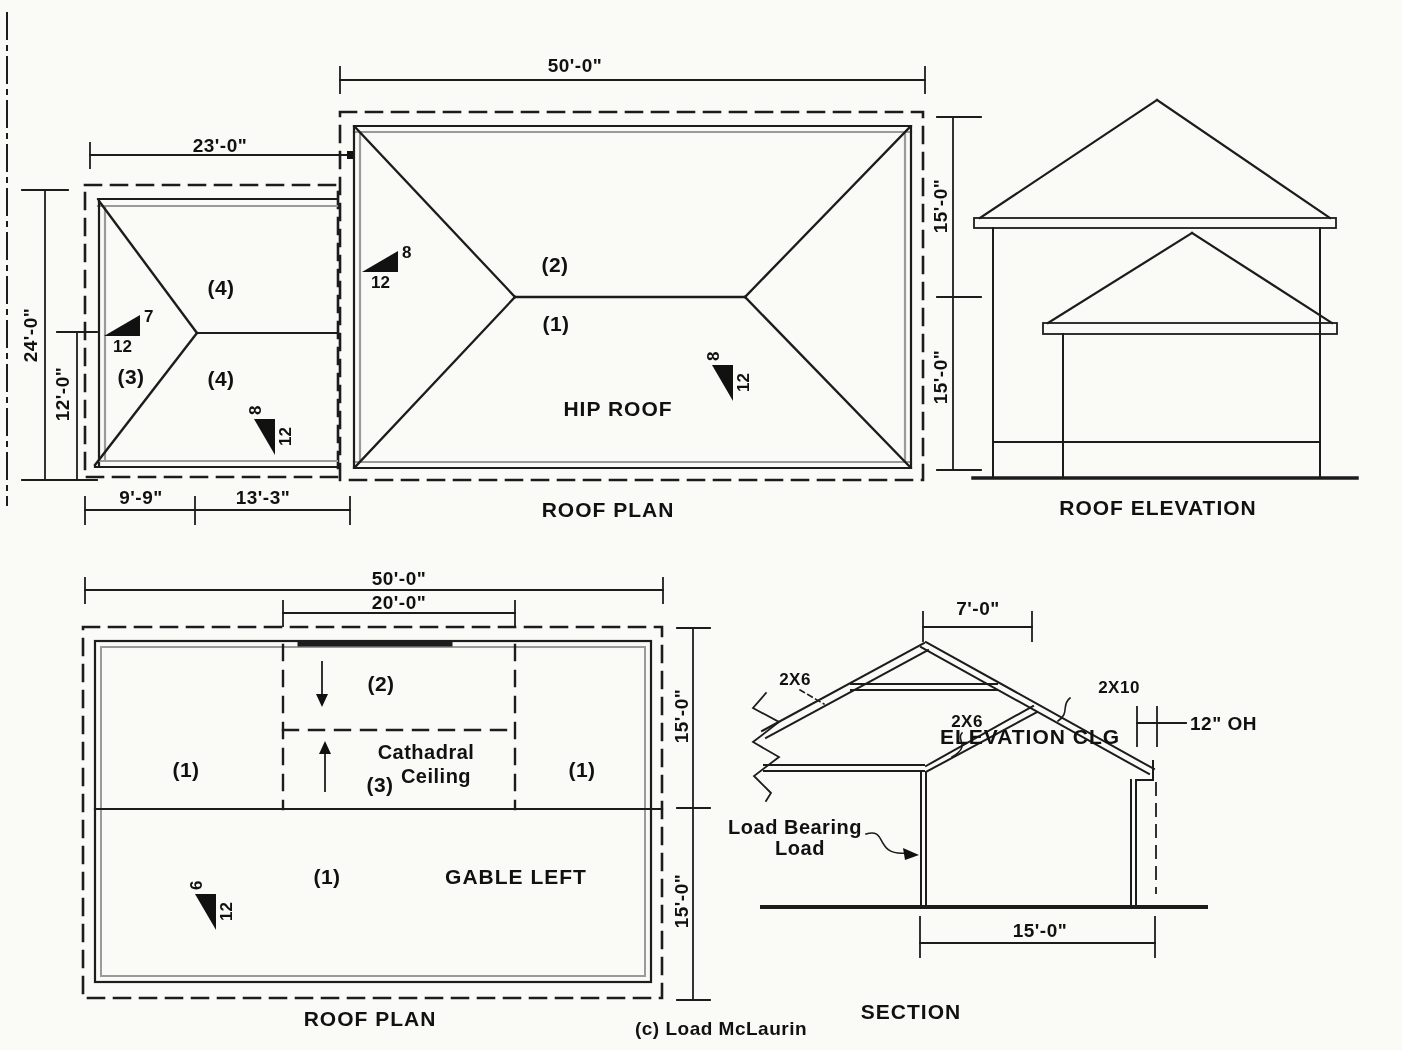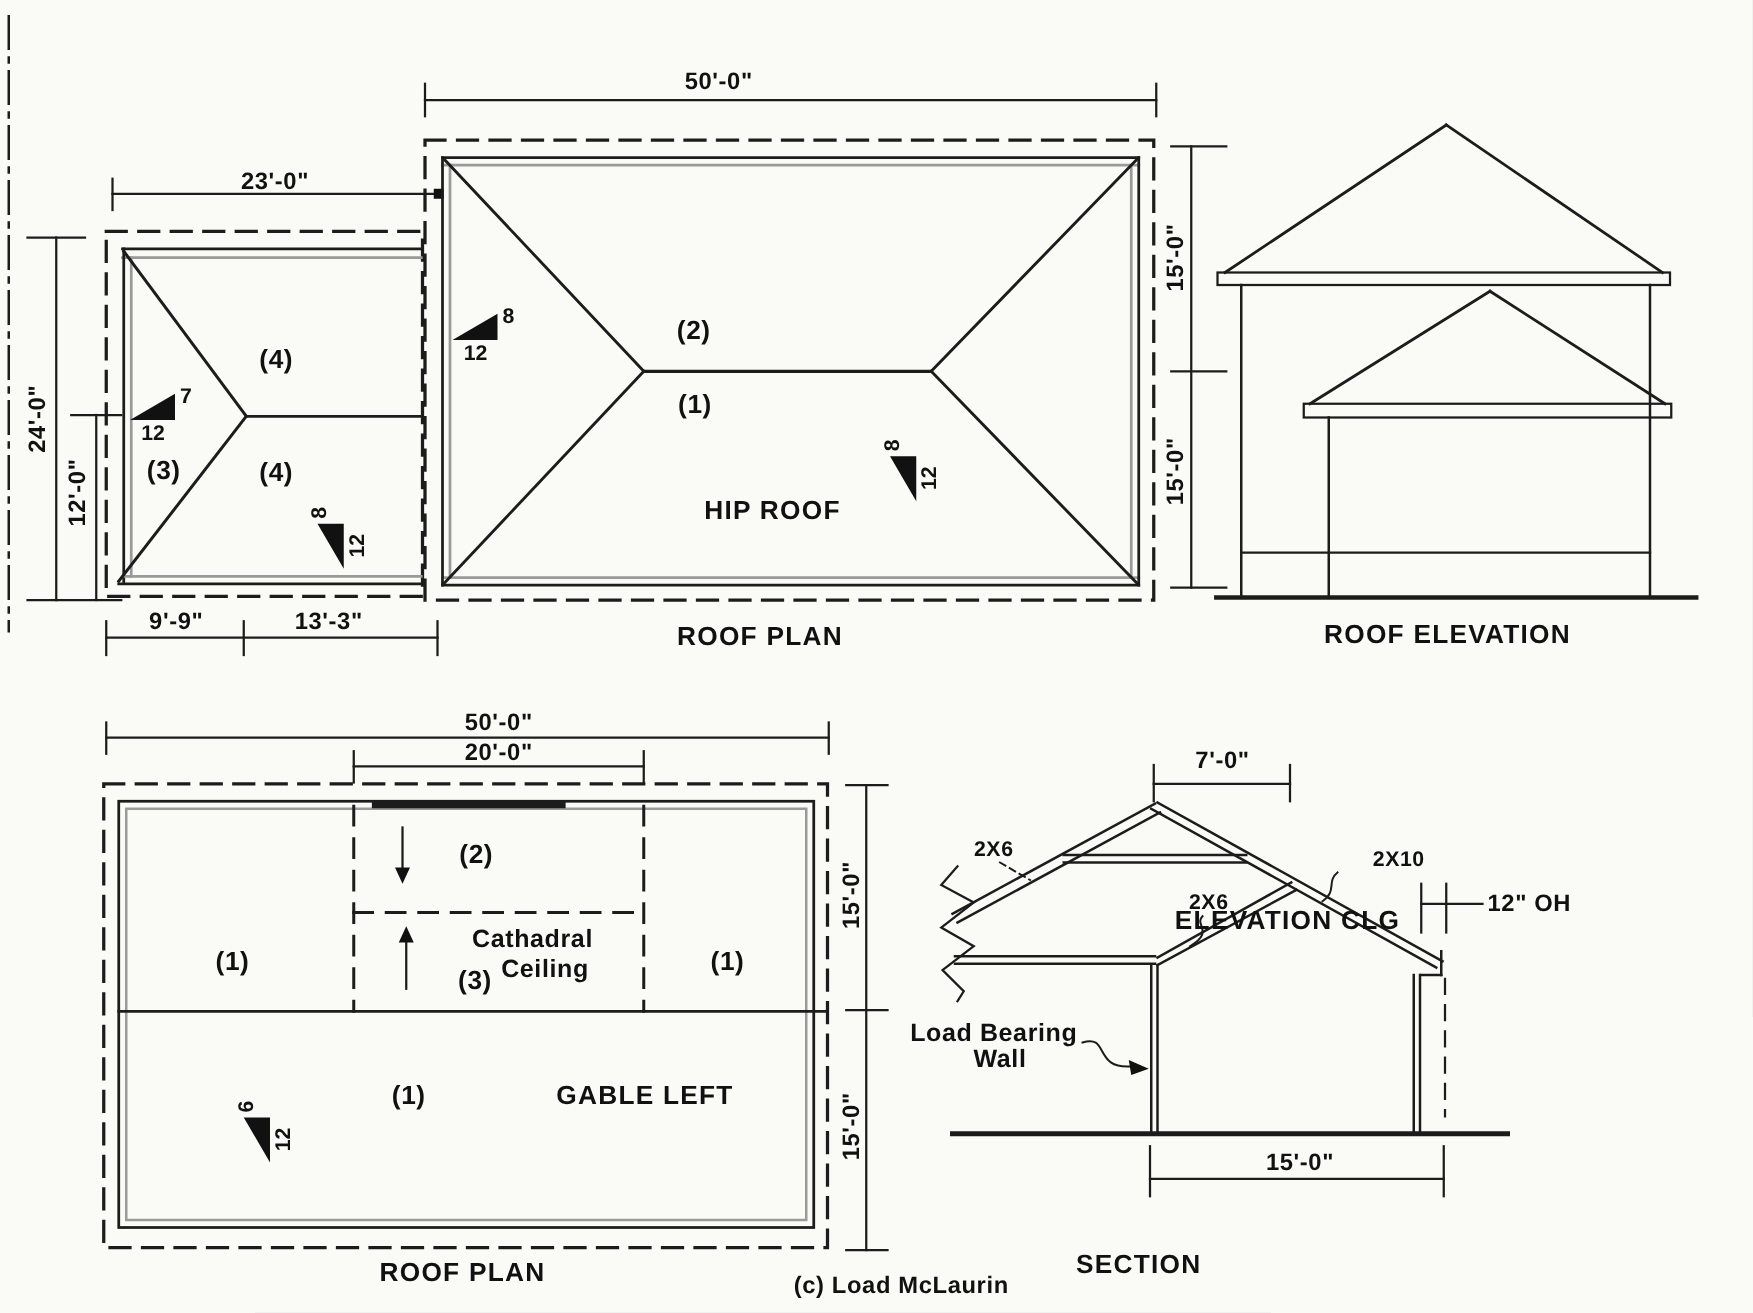--- a/index.html
+++ b/index.html
@@ -261,19 +261,19 @@
     <span class="run">12</span>
   </div>
 
   <div class="lbl dim" style="left:978px;top:609px">7'-0"</div>
   <div class="lbl small" style="left:795px;top:680px">2X6</div>
   <div class="lbl small" style="left:967px;top:722px">2X6</div>
   <div class="lbl small" style="left:1119px;top:688px">2X10</div>
   <div class="lbl dim" style="left:1190px;top:724px;transform:translate(0,-50%)">12" OH</div>
   <div class="lbl title" style="left:1030px;top:737px">ELEVATION CLG</div>
   <div class="lbl note" style="left:795px;top:827px">Load Bearing</div>
-  <div class="lbl note" style="left:800px;top:848px">Wall</div>
+  <div class="lbl note" style="left:800px;top:848px">Load</div>
   <div class="lbl dim" style="left:1040px;top:931px">15'-0"</div>
   <div class="lbl caption" style="left:911px;top:1012px">SECTION</div>
 
   <div class="lbl copy" style="left:721px;top:1029px">(c) Load McLaurin</div>
 
 </div>
 
 </body></html>

